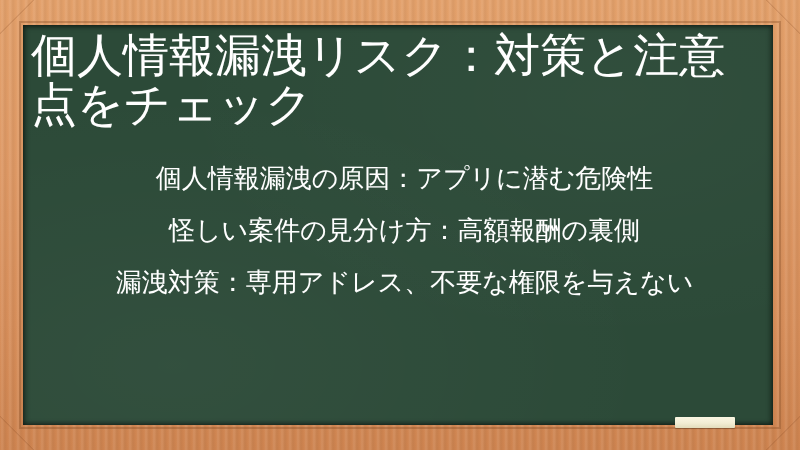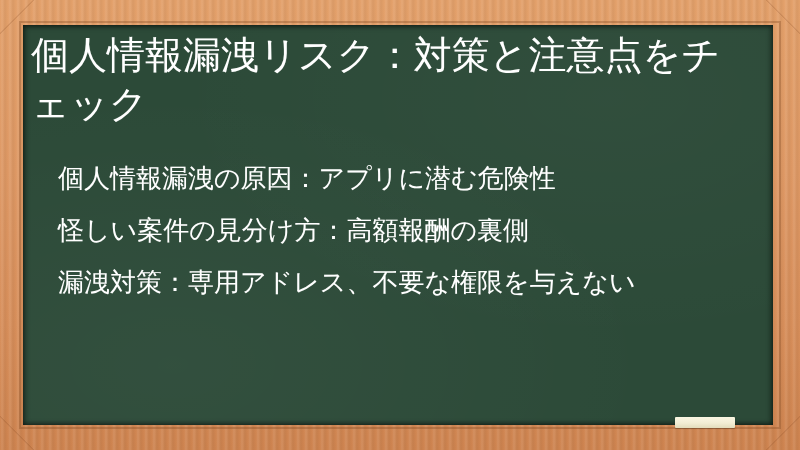--- a/index.html
+++ b/index.html
@@ -86,32 +86,33 @@
   .content {
     position: absolute;
     left: 0; top: 0; right: 0; bottom: 0;
     padding: 6px 22px 0 8px;
     box-sizing: border-box;
     z-index: 2;
   }
   .title {
     margin: 0;
     color: #FFFFFF;
-    font-size: 38px;
+    font-size: 46px;
     line-height: 49px;
     font-weight: 400;
     letter-spacing: 0px;
     white-space: pre-wrap;
     text-shadow: 0 0 1px rgba(255,255,255,0.22);
   }
 
   .list {
     list-style: none;
     margin: 23px 0 0 0;
     padding: 0 0 0 27px;
+    text-align: center;
   }
   .list-item {
     color: #FFFFFF;
     font-size: 26px;
     line-height: 52px;
     font-weight: 400;
     white-space: nowrap;
     text-shadow: 0 0 1px rgba(255,255,255,0.18);
   }
 

